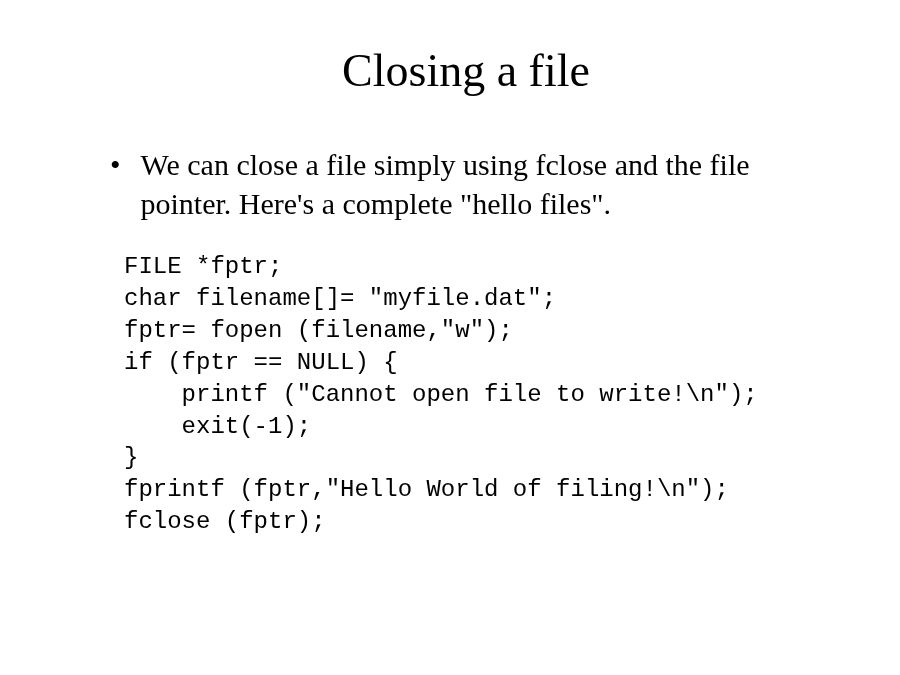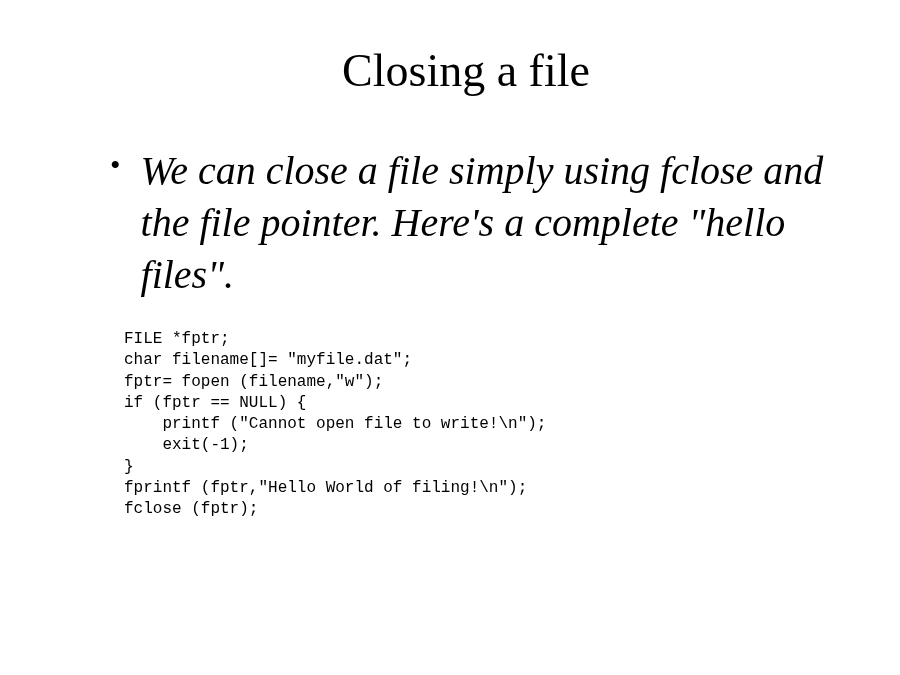--- a/index.html
+++ b/index.html
@@ -31,27 +31,26 @@
       align-items: flex-start;
       margin-bottom: 20px;
     }
     .bullet {
       font-size: 30px;
       line-height: 1.3;
       margin-right: 12px;
       flex-shrink: 0;
     }
     .bullet-text {
-      font-size: 40px;
+      font-size: 30px;
       line-height: 1.3;
-      font-style: italic;
     }
     .code-block {
       font-family: "Courier New", Courier, monospace;
-      font-size: 16px;
+      font-size: 24px;
       line-height: 1.33;
       white-space: pre;
       margin-left: 30px;
       margin-top: 18px;
     }
   </style>
 </head>
 <body>
 
 <h1 class="slide-title">Closing a file</h1>

